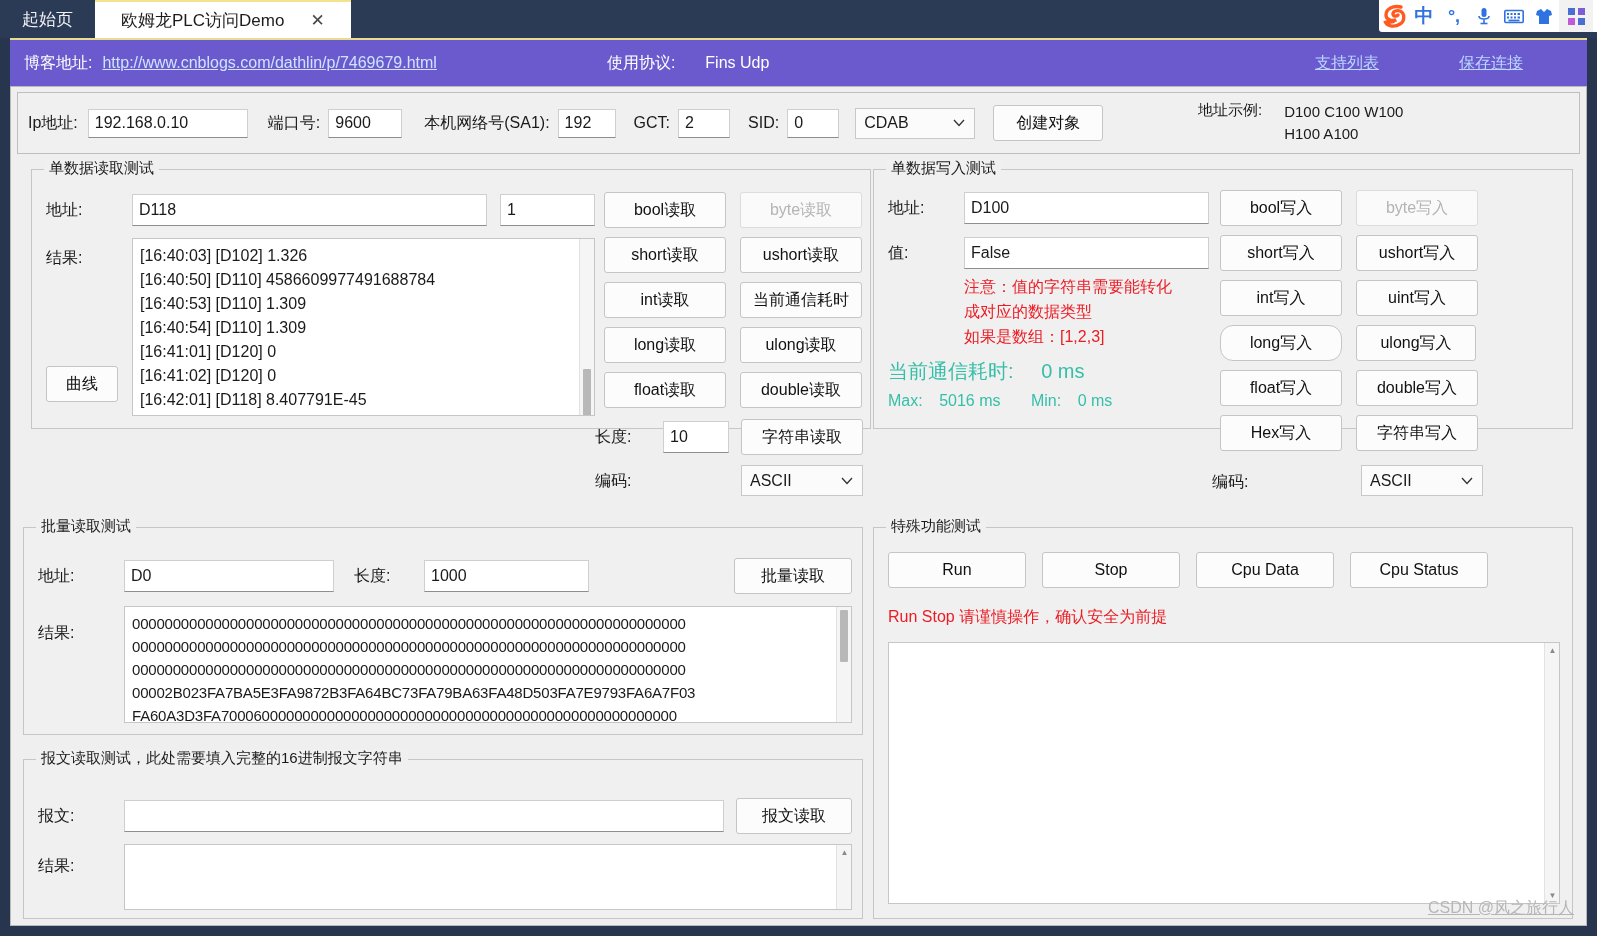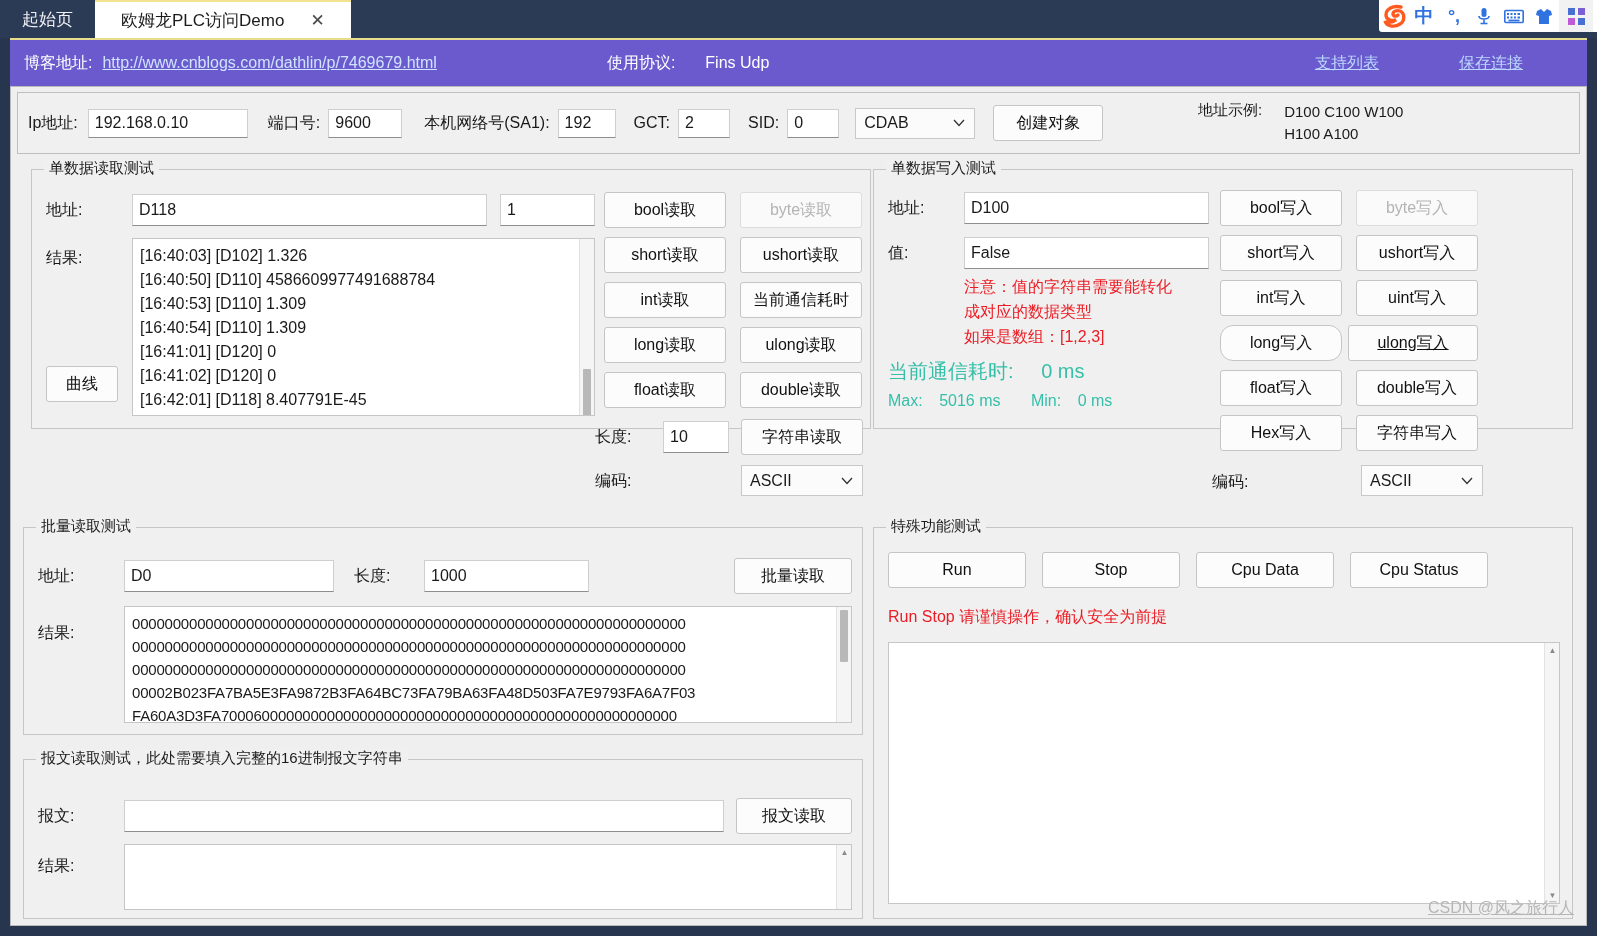--- a/index.html
+++ b/index.html
@@ -472,21 +472,21 @@
           </div>
           <div class="btn" style="position: absolute; width: 122px; height: 36px; left: 0px; top: 90px;">
             <span>int写入</span>
           </div>
           <div class="btn" style="position: absolute; width: 122px; height: 36px; left: 136px; top: 90px;">
             <span>uint写入</span>
           </div>
           <div class="btn" style="position: absolute; width: 122px; height: 36px; left: 0px; top: 135px; border-radius: 13px;">
             <span>long写入</span>
           </div>
-          <div class="btn" style="position: absolute; width: 130px; height: 36px; left: 128px; top: 135px; text-decoration: underline;">
+          <div class="btn" style="position: absolute; width: 120px; height: 36px; left: 136px; top: 135px;">
             <span>ulong写入</span>
           </div>
           <div class="btn" style="position: absolute; width: 122px; height: 36px; left: 0px; top: 180px;">
             <span>float写入</span>
           </div>
           <div class="btn" style="position: absolute; width: 122px; height: 36px; left: 136px; top: 180px;">
             <span>double写入</span>
           </div>
           <div class="btn" style="position: absolute; width: 122px; height: 36px; left: 0px; top: 225px;">
             <span>Hex写入</span>

